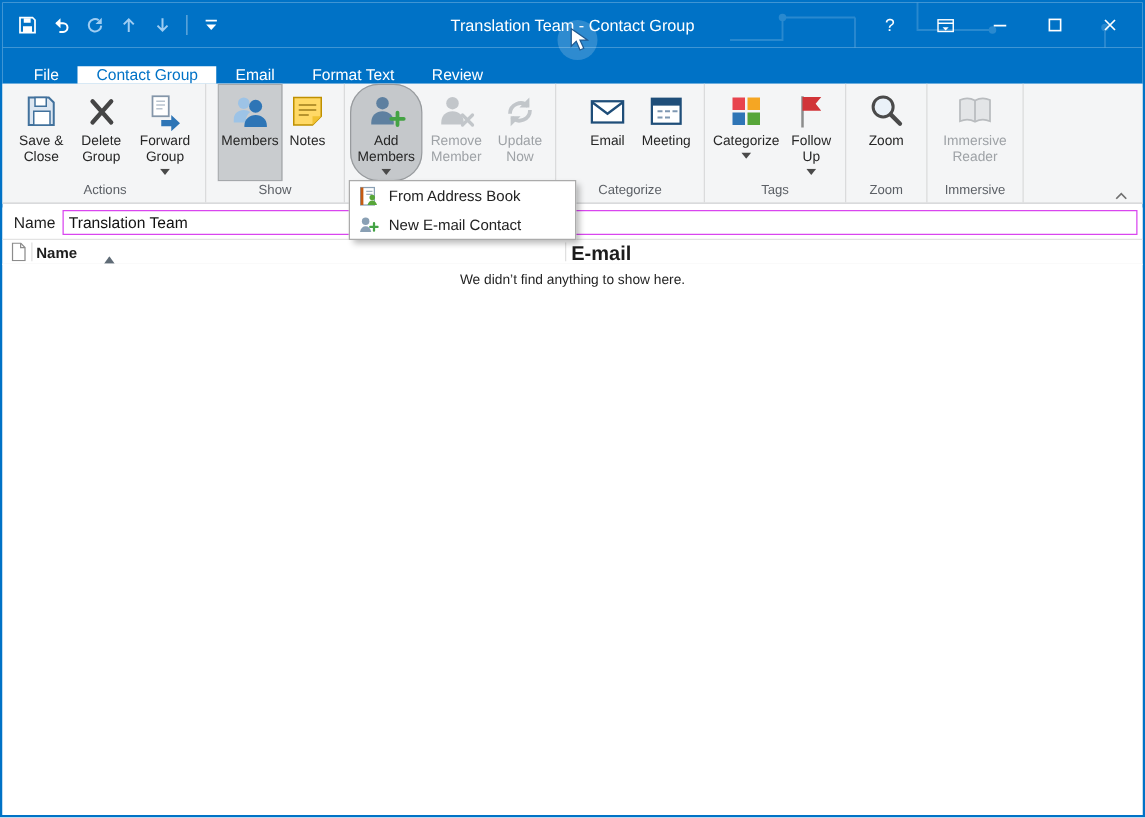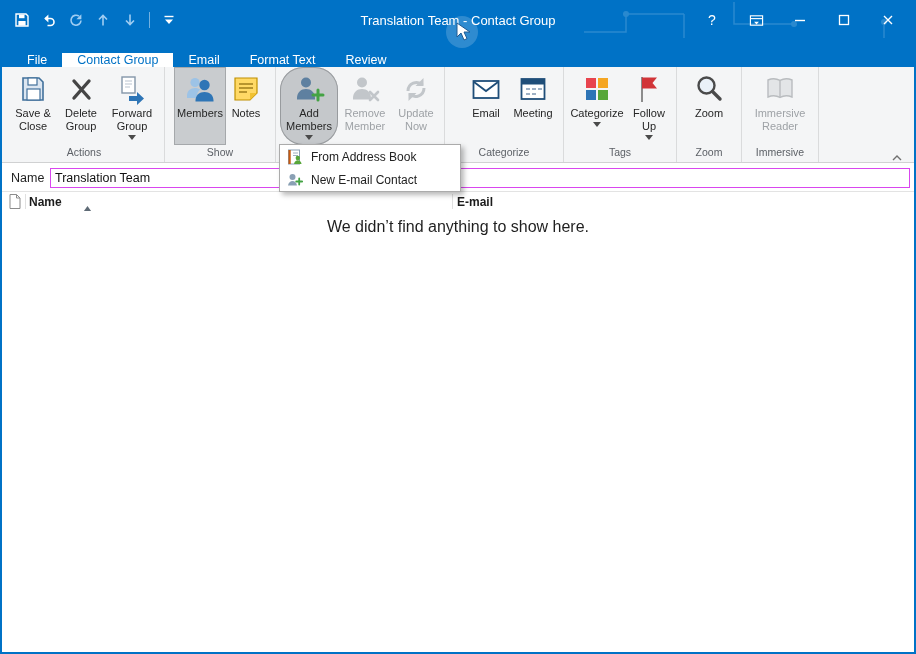--- a/index.html
+++ b/index.html
@@ -42,25 +42,25 @@
   .namerow{position:absolute;top:164px;left:0;right:0;height:25px;background:#fff;}
   .namerow .nlabel{position:absolute;left:9px;top:5px;font-size:12.5px;color:#1e1e1e;}
   .name-input{position:absolute;left:48px;right:4px;top:2px;height:20px;border:1px solid #d946ef;font-family:"Liberation Sans",sans-serif;font-size:12.5px;padding:0 4px;box-sizing:border-box;color:#111;}
 
   
   .listheader{position:absolute;top:189px;left:0;right:0;height:19px;background:#fff;border-top:1px solid #e3e3e3;border-bottom:1px solid #e3e3e3;}
   .lh-sep{position:absolute;top:2px;bottom:2px;width:1px;background:#e0e0e0;}
   .lh-doc{position:absolute;left:7px;top:2px;width:12px;height:15px;}
   .lh-name{position:absolute;left:27px;top:3px;font-size:12px;font-weight:600;color:#1c1c1c;}
   .lh-sort{position:absolute;left:81px;top:6px;width:9px;height:6px;}
-  .lh-email{position:absolute;left:455px;top:3px;font-size:12px;font-weight:600;color:#1c1c1c;}
+  .lh-email{position:absolute;left:455px;top:3px;font-size:16px;font-weight:600;color:#1c1c1c;}
 
   
   .content{position:absolute;top:209px;left:0;right:0;bottom:0;background:#fff;text-align:center;}
-  .empty{margin-top:7px;font-size:16px;color:#1f1f1f;}
+  .empty{margin-top:7px;font-size:11px;color:#1f1f1f;}
 
   
   .menu{position:absolute;left:277px;top:142px;width:180px;background:#fff;border:1px solid #ababab;box-shadow:3px 3px 5px rgba(0,0,0,.28);z-index:40;}
   .mitem{height:23px;display:flex;align-items:center;padding:0 10px 0 7px;gap:8px;font-size:12px;color:#222;cursor:default;}
   .mitem .micon{width:16px;height:16px;flex:none;}
   .mitem .micon svg{width:100%;height:100%;display:block;}
   .mitem.hl{background:#dadada;box-shadow:inset 0 0 0 2px #e01a1a;}
 </style>
 </head>
 <body>

